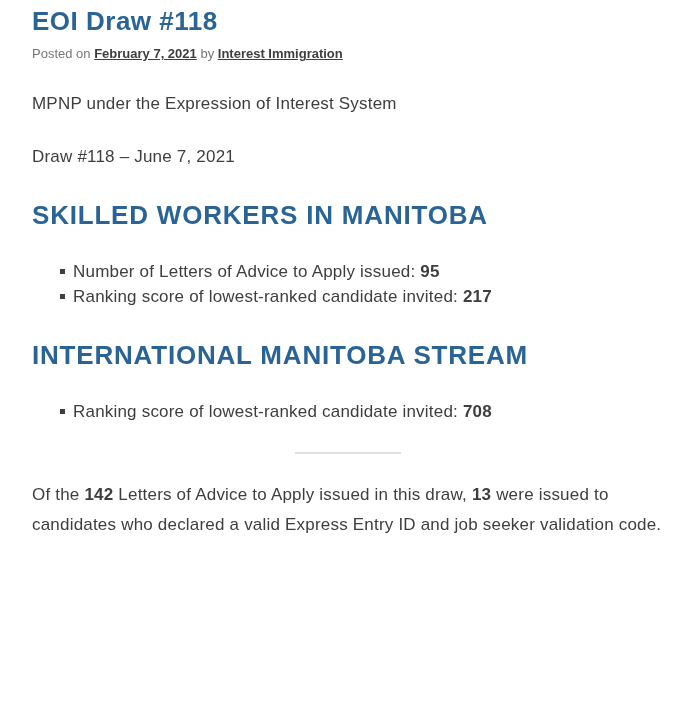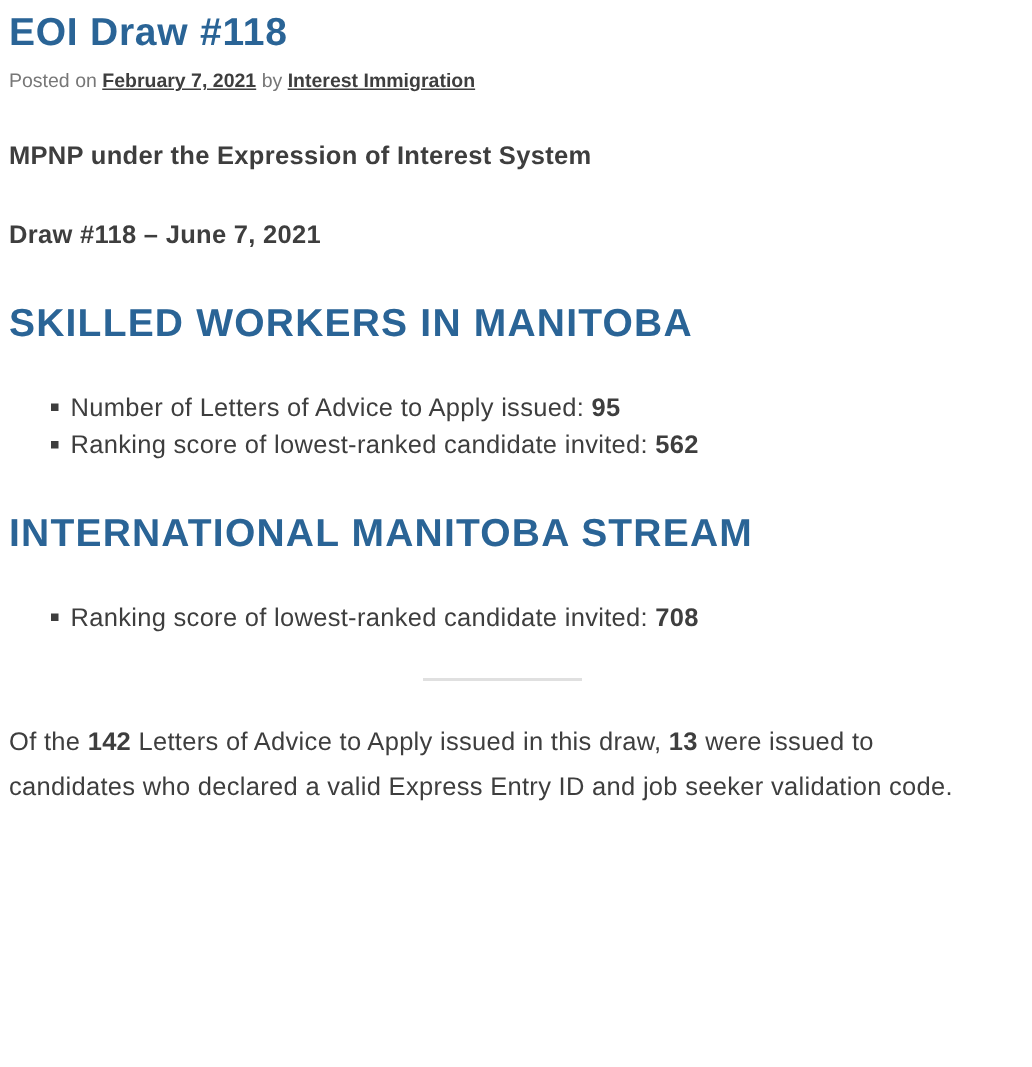--- a/index.html
+++ b/index.html
@@ -13,21 +13,21 @@
   *{box-sizing:border-box;}
   html,body{margin:0;padding:0;}
   body{
     width:688px;height:711px;
     background:var(--page_bg);
     font-family:"Liberation Sans","DejaVu Sans",sans-serif;
     color:var(--body_text);
   }
   .page{
     width:688px;height:711px;
-    padding:6px 24px 8px 6px;
+    padding:6px 24px 8px 32px;
     overflow:hidden;
   }
   h1.post-title{
     margin:0 0 8px 0;
     font-size:26px;line-height:1.2;font-weight:bold;
     letter-spacing:0.5px;
     color:var(--heading_blue);
   }
   p.post-meta{
     margin:0 0 30px 0;
@@ -35,21 +35,21 @@
     color:var(--meta_gray);
   }
   .meta-link{
     color:var(--link_color);
     font-weight:bold;
     text-decoration:underline;
     cursor:pointer;
   }
   p.intro-line{
     margin:0 0 31px 0;
-    font-size:17px;line-height:1.3;font-weight:bold;
+    font-size:17px;line-height:1.3;font-weight:normal;
     letter-spacing:0.2px;
     color:var(--body_text);
   }
   h2.section-heading{
     margin:30px 0 28px 0;
     font-size:26px;line-height:1.2;font-weight:bold;
     letter-spacing:0.8px;
     color:var(--heading_blue);
   }
   ul.stat-list{
@@ -92,21 +92,21 @@
 
   <p class="post-meta"><span>Posted on</span> <a class="meta-link">February 7, 2021</a> <span>by</span> <a class="meta-link">Interest Immigration</a></p>
 
   <p class="intro-line">MPNP under the Expression of Interest System</p>
 
   <p class="intro-line">Draw #118 – June 7, 2021</p>
 
   <h2 class="section-heading">SKILLED WORKERS IN MANITOBA</h2>
   <ul class="stat-list">
     <li><span>Number of Letters of Advice to Apply issued: </span><strong class="stat-value">95</strong><span></span></li>
-    <li><span>Ranking score of lowest-ranked candidate invited: </span><strong class="stat-value">562</strong><span></span></li>
+    <li><span>Ranking score of lowest-ranked candidate invited: </span><strong class="stat-value">217</strong><span></span></li>
   </ul>
 
   <h2 class="section-heading">INTERNATIONAL MANITOBA STREAM</h2>
 
   <ul class="stat-list">
     <li><span>Ranking score of lowest-ranked candidate invited: </span><strong class="stat-value">708</strong><span></span></li>
   </ul>
 
   <hr class="divider">
 

